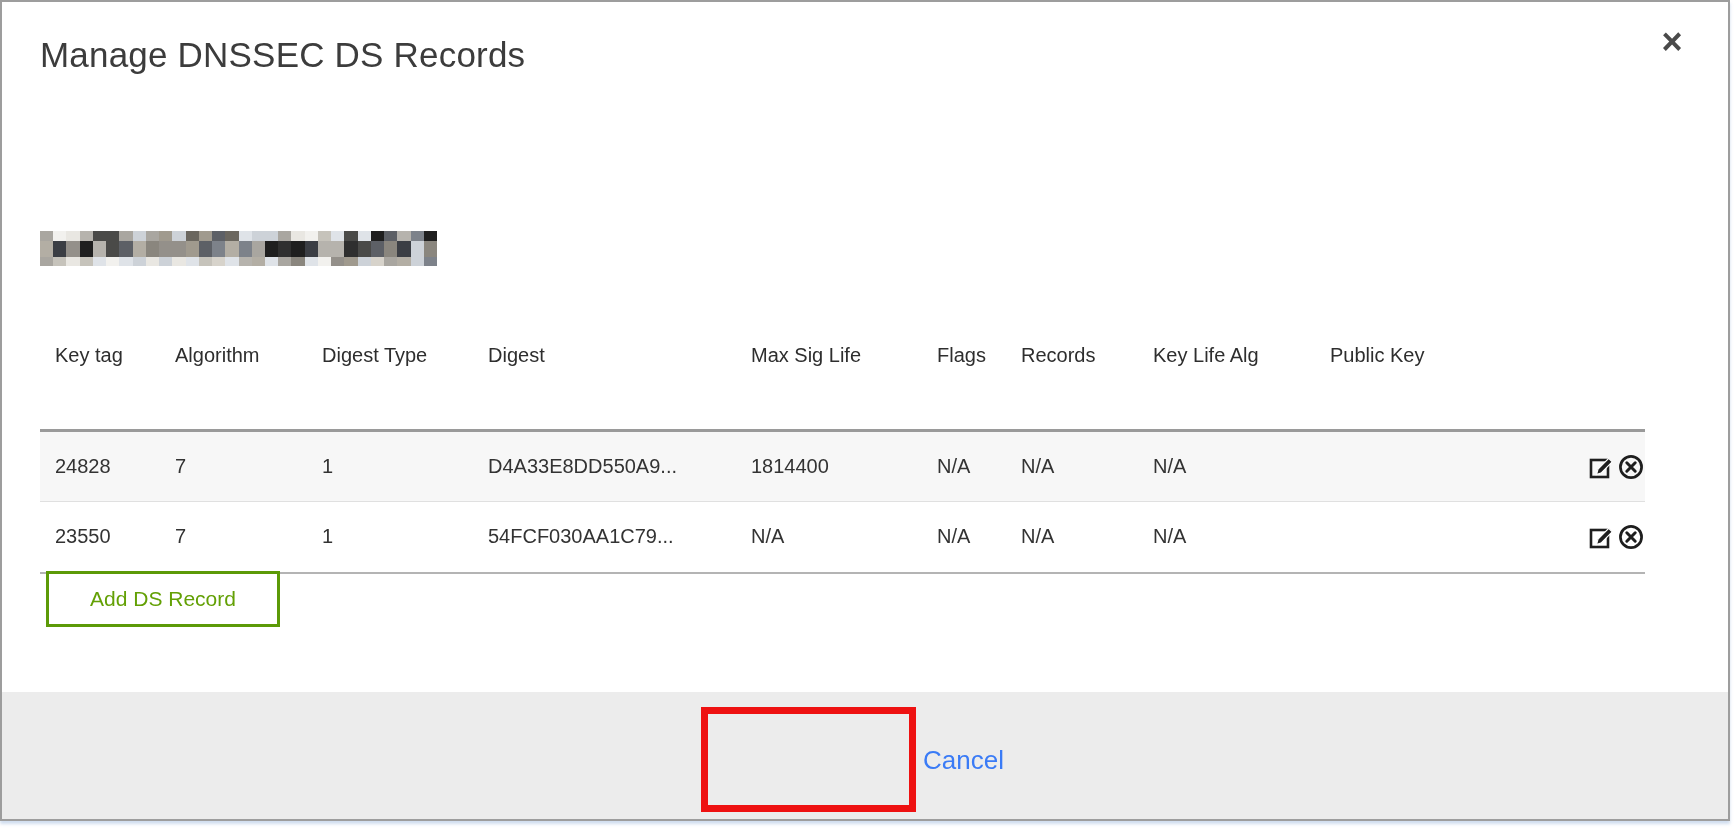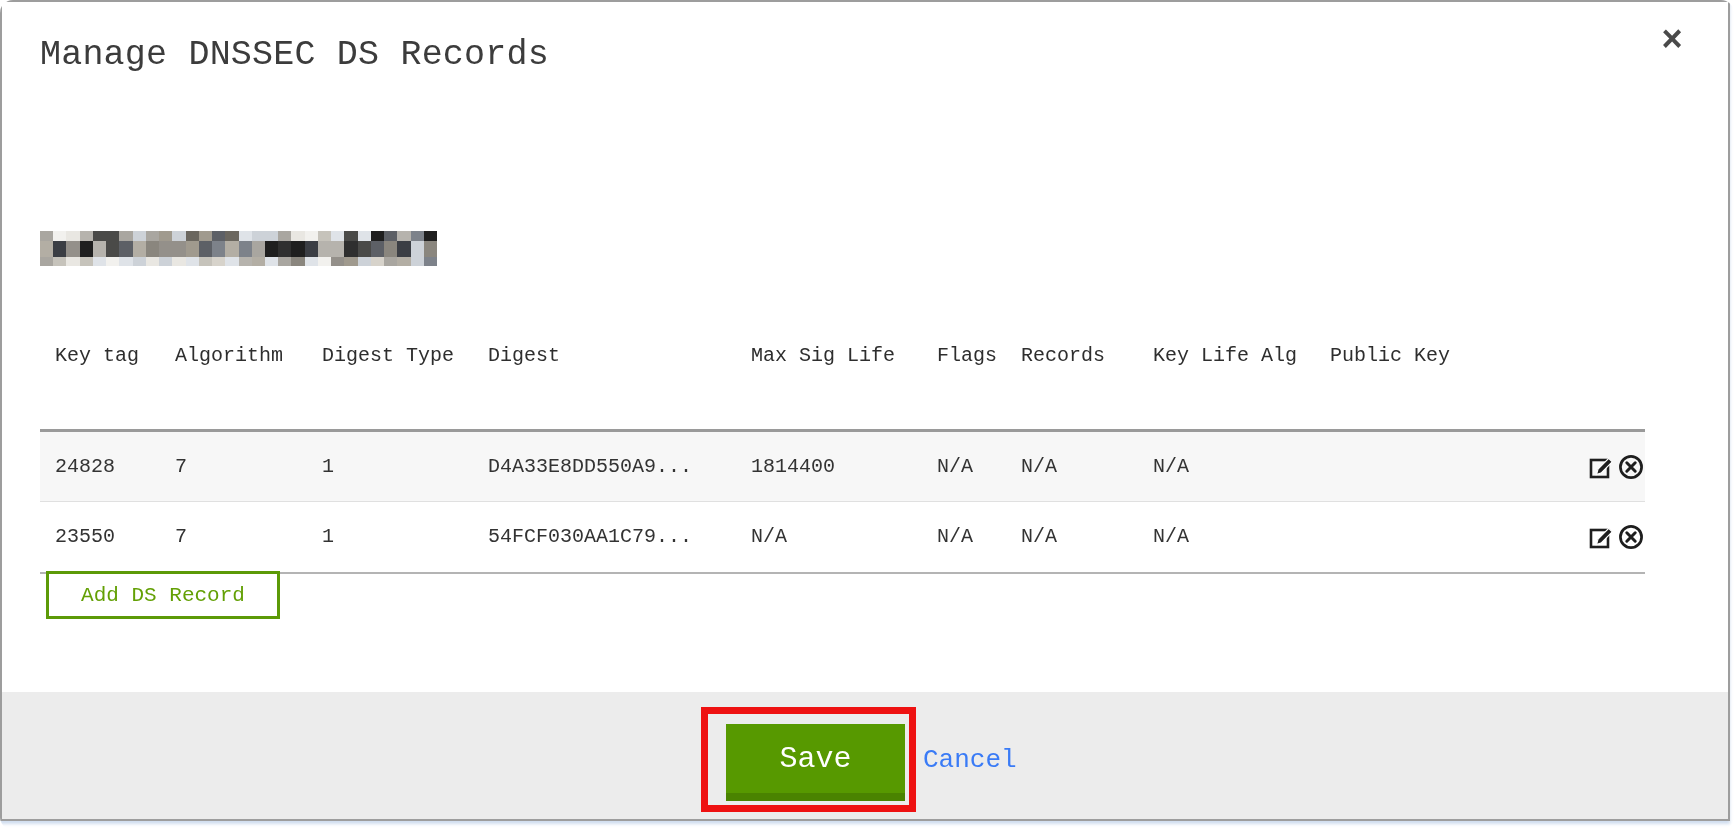--- a/index.html
+++ b/index.html
@@ -1,20 +1,19 @@
 <!DOCTYPE html>
 <html><head>
 <meta charset="utf-8">
 <style>
   html,body{margin:0;padding:0;background:#fff;}
   .screen{
     position:relative;width:1734px;height:830px;overflow:hidden;
-    font-family:Liberation Mono, monospace;color:#333;
+    font-family:Liberation Sans, sans-serif;color:#333;
     background:#fff;
-    border-radius:13px;
   }
   .frame{
     position:absolute;left:0;top:0;width:1730px;height:821px;
     border:2px solid #9d9d9d;background:#fff;box-sizing:border-box;
     box-shadow:0 3px 3px rgba(150,180,220,.45);
   }
   .modal-title{
     position:absolute;left:38px;top:33px;margin:0;
     font-size:35px;font-weight:400;color:#3c3c3c;letter-spacing:.2px;
   }
@@ -42,21 +41,21 @@
   table.ds th:first-child,table.ds td:first-child{padding-left:15px;}
   tbody tr{height:71px;}
   tbody tr.alt{background:#f7f7f7;}
   tbody tr:first-child{border-top:3px solid #9a9a9a;}
   tbody tr{border-bottom:1px solid #e0e0e0;}
   tbody tr:last-child{border-bottom:2px solid #b4b4b4;}
   td.actions{text-align:right;padding-right:13px;white-space:nowrap;}
   .icon-btn{display:inline-block;width:28px;height:28px;vertical-align:middle;cursor:pointer;}
   .icon-btn + .icon-btn{margin-left:1px;}
   .add-btn{
-    position:absolute;left:44px;top:569px;width:234px;height:48px;
+    position:absolute;left:44px;top:569px;width:234px;height:56px;
     background:#fff;border:3px solid #5c9a07;color:#63a005;
     font-size:21px;font-family:inherit;cursor:pointer;box-sizing:border-box;
   }
   .footer{
     position:absolute;left:0;right:0;top:690px;bottom:0;background:#ececec;
   }
   .save-btn{
     position:absolute;left:724px;top:722px;width:179px;height:77px;
     background:#579900;border:none;border-bottom:8px solid #4a8300;
     color:#fff;font-size:30px;font-family:inherit;cursor:pointer;box-sizing:border-box;
@@ -248,18 +247,17 @@
               </svg>
             </span>
           </td>
         </tr>
       </tbody>
     </table>
 
     <button class="add-btn">Add DS Record</button>
 
     <div class="footer"></div>
-    <button class="save-btn">Save</button>
     <a class="cancel-link">Cancel</a>
     <div class="annotation"></div>
 
   </div>
 </div>
 
 </body></html>

